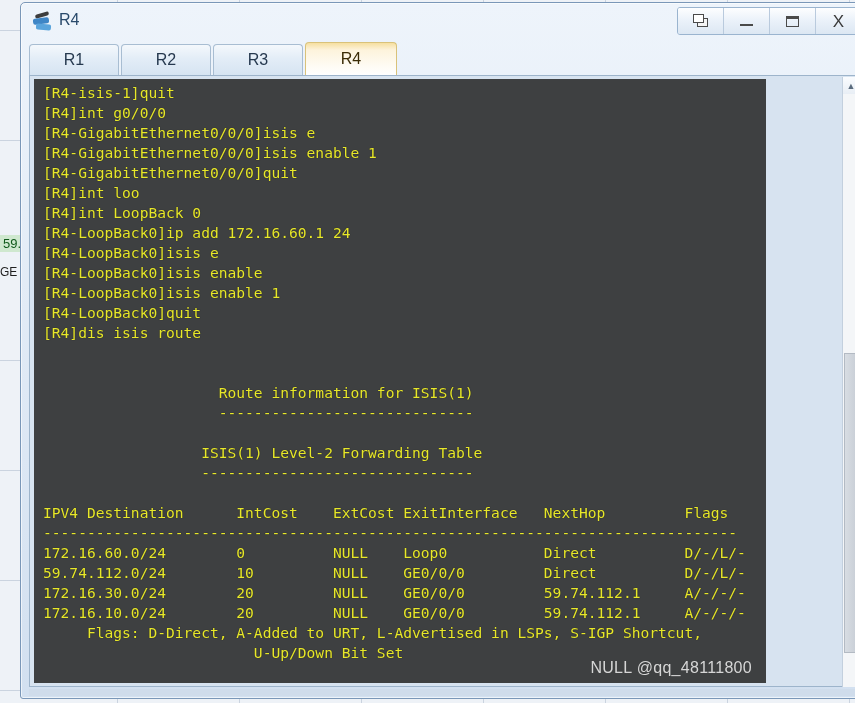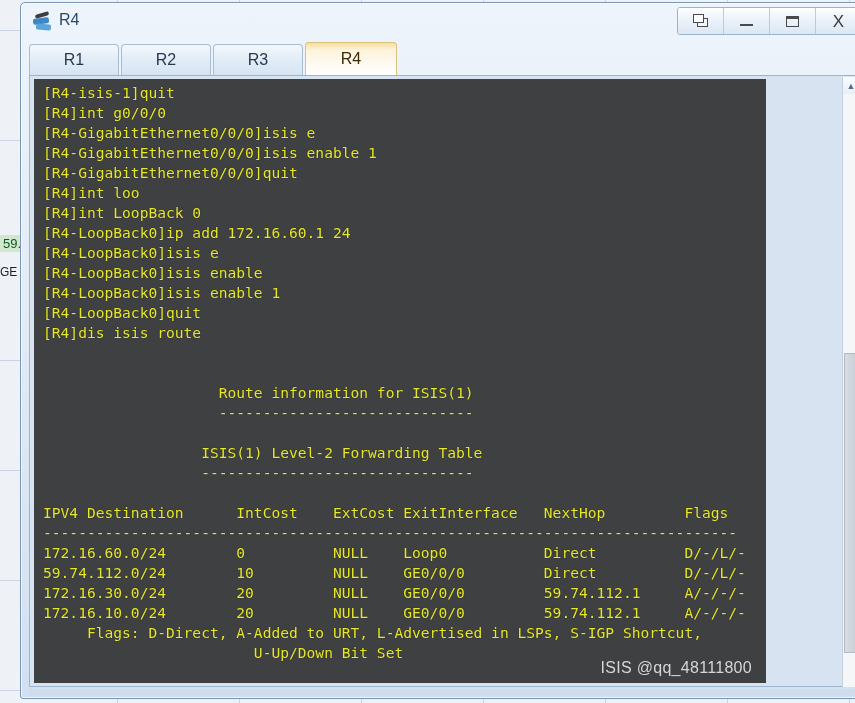--- a/index.html
+++ b/index.html
@@ -367,21 +367,21 @@
 IPV4 Destination      IntCost    ExtCost ExitInterface   NextHop         Flags
 -------------------------------------------------------------------------------
 172.16.60.0/24        0          NULL    Loop0           Direct          D/-/L/-
 59.74.112.0/24        10         NULL    GE0/0/0         Direct          D/-/L/-
 172.16.30.0/24        20         NULL    GE0/0/0         59.74.112.1     A/-/-/-
 172.16.10.0/24        20         NULL    GE0/0/0         59.74.112.1     A/-/-/-
      Flags: D-Direct, A-Added to URT, L-Advertised in LSPs, S-IGP Shortcut,
                         U-Up/Down Bit Set
 
 [R4]</div>
-      <div id="watermark">ISIS @qq_48111800</div>
+      <div id="watermark">NULL @qq_48111800</div>
     </div>
 
     <div id="vscroll">
       <div class="sb-arrow">▲</div>
       <div class="sb-thumb"></div>
     </div>
   </div>
 
   <div id="statusbar"></div>
 </div>

